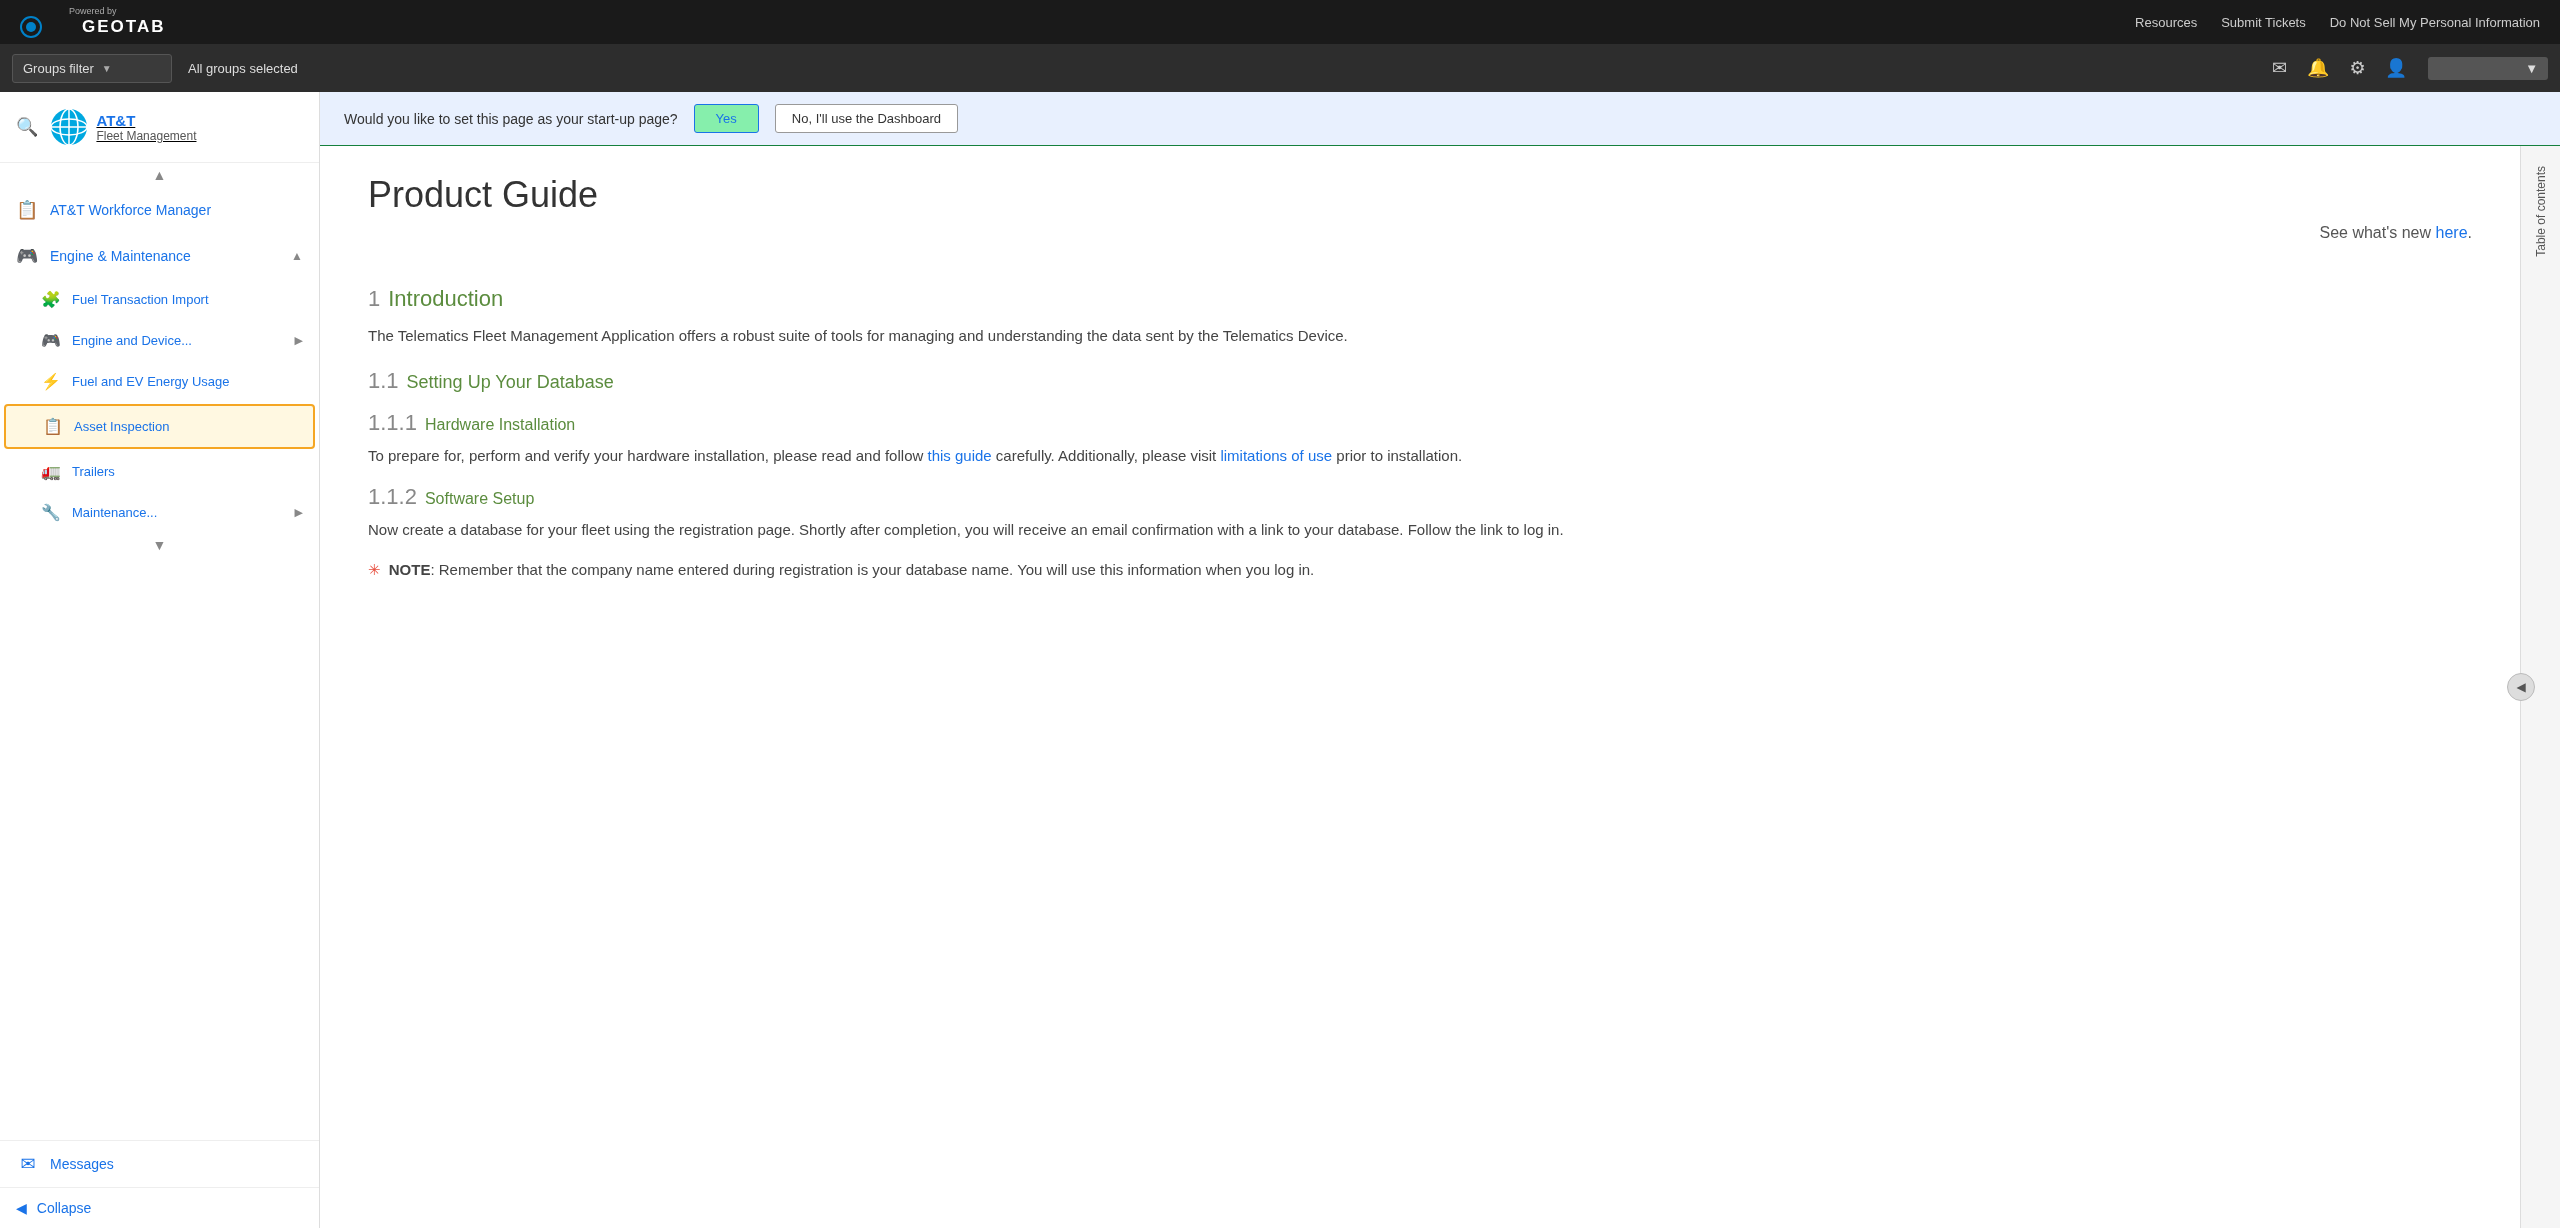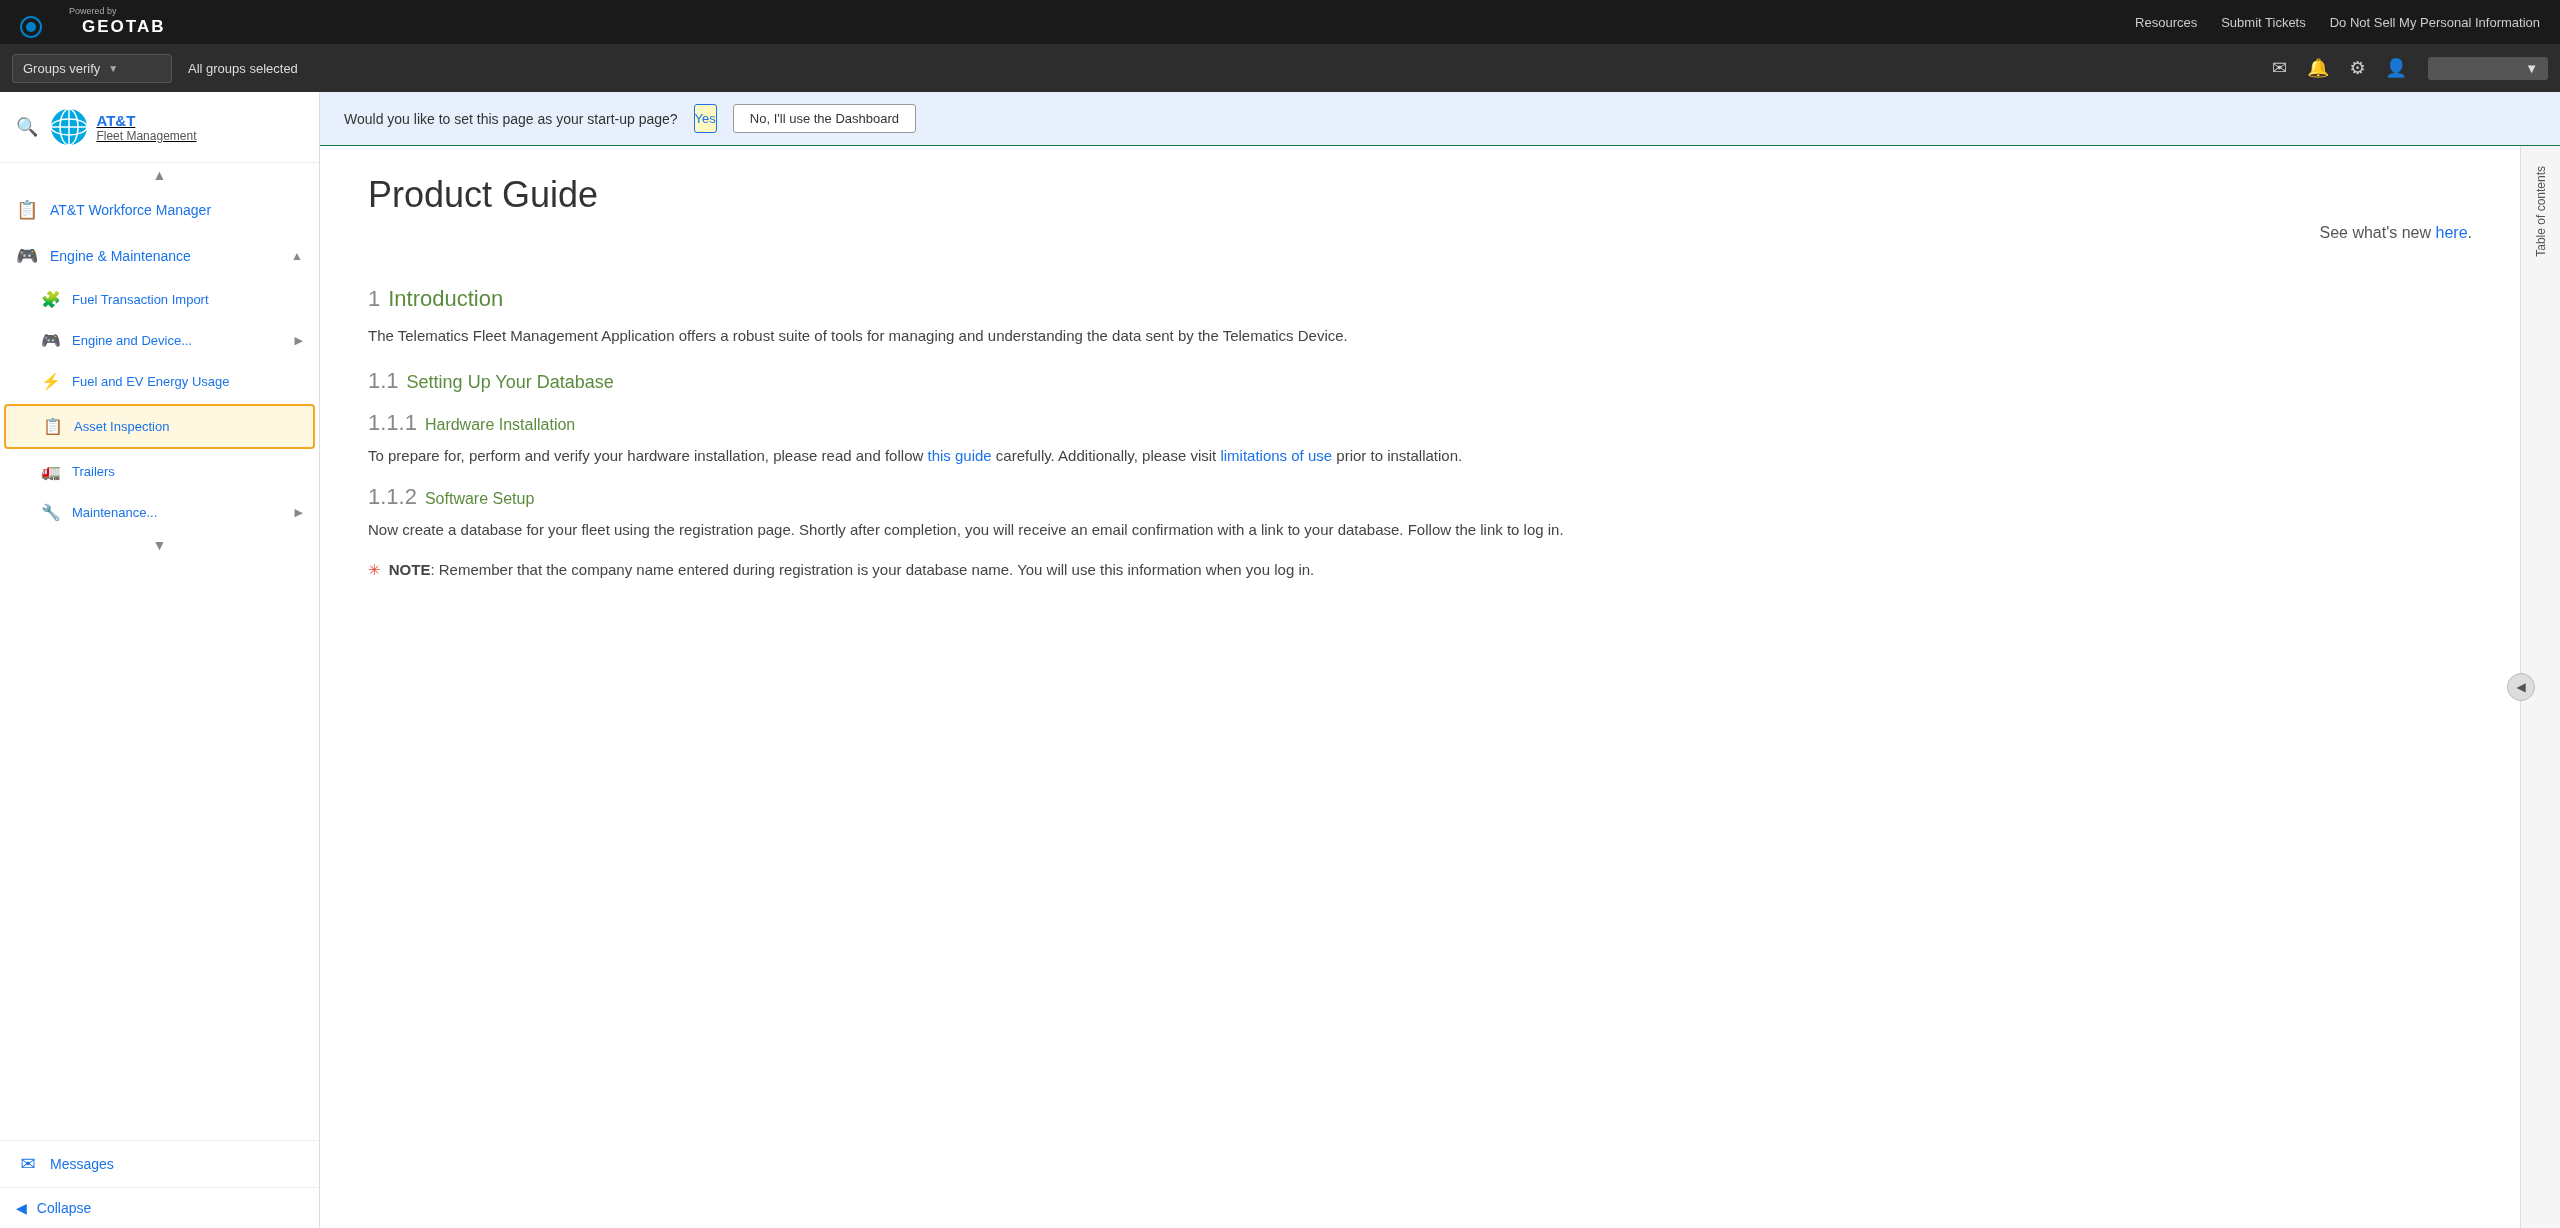--- a/index.html
+++ b/index.html
@@ -143,24 +143,24 @@
       background: #e8f0fe;
       padding: 12px 24px;
       display: flex;
       align-items: center;
       gap: 16px;
       border-bottom: 1px solid #15803d;
       flex-shrink: 0;
     }
     .startup-banner p { font-size: 14px; color: #333; }
     .btn-yes {
-      background: #fef9c3;
+      background: #86efac;
       border: 1px solid #1a73e8;
       color: #1a73e8;
-      padding: 6px 0;
+      padding: 6px 21px;
       border-radius: 3px;
       cursor: pointer;
       font-size: 13px;
     }
     .btn-no {
       background: white;
       border: 1px solid #999;
       color: #333;
       padding: 6px 16px;
       border-radius: 3px;
@@ -276,21 +276,21 @@
   </div>
   <div class="topbar-right">
     <a>Resources</a>
     <a>Submit Tickets</a>
     <a>Do Not Sell My Personal Information</a>
   </div>
 </div>
 
 <div class="subbar">
   <button class="groups-filter-btn">
-    <span>Groups verify</span>
+    <span>Groups filter</span>
     <span class="chevron">▼</span>
   </button>
   <span class="all-groups-text">All groups selected</span>
   <div class="subbar-icons">
     <button class="icon-btn" title="Mail">✉</button>
     <button class="icon-btn" title="Notifications">🔔</button>
     <button class="icon-btn" title="Settings">⚙</button>
     <button class="icon-btn" title="User">👤</button>
     <div class="user-dropdown">
       <span style="flex:1;"></span>

